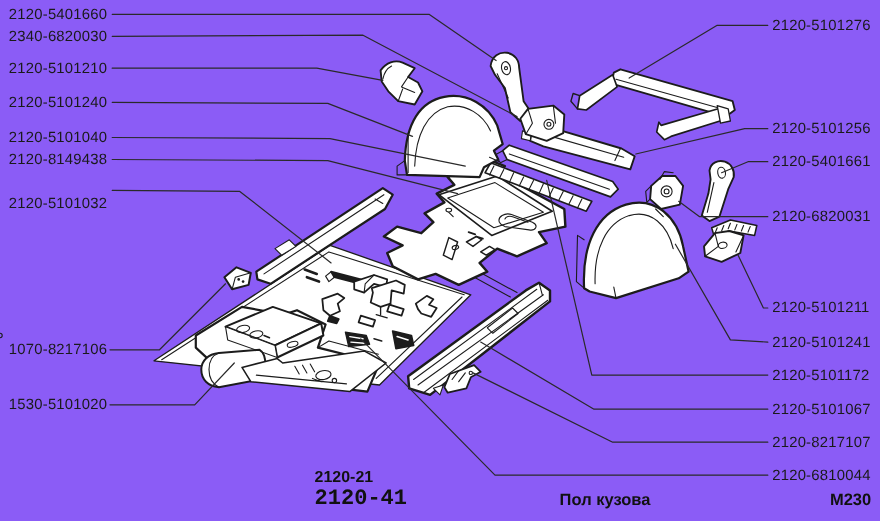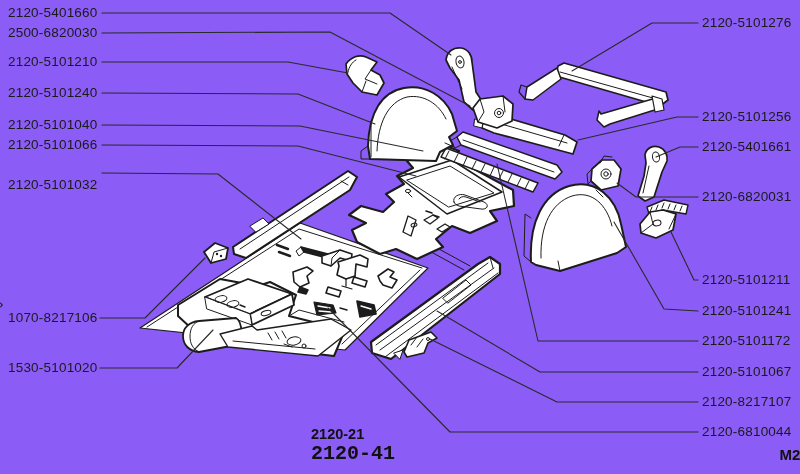--- a/index.html
+++ b/index.html
@@ -4,21 +4,21 @@
 <style>
   html,body{margin:0;padding:0;background:#fff;}
   #screen{position:relative;width:800px;height:474px;background:#8b5cf6;overflow:hidden;
           font-family:"Liberation Sans",sans-serif;}
   #diagram-svg{position:absolute;left:0;top:0;}
   #labels-layer{position:absolute;left:0;top:0;width:800px;height:474px;pointer-events:none;}
   .part-label{position:absolute;font:13.5px/16px "Liberation Sans",sans-serif;color:#1a1a1a;
               white-space:nowrap;letter-spacing:.2px;}
   .part-label.left{left:8px;}
   .part-label.right{left:702px;}
-  .footer-text{position:absolute;color:#111;font-family:"Liberation Sans",sans-serif;font-weight:bold;margin-left:25px;}
+  .footer-text{position:absolute;color:#111;font-family:"Liberation Sans",sans-serif;font-weight:bold;}
   #model-code-1{left:286px;top:426px;font-size:14.5px;}
   #model-code-2{left:286px;top:442px;font-size:20px;font-family:Liberation Mono, monospace;}
   #diagram-title{left:460px;top:446px;width:180px;text-align:center;font-size:15px;}
   #sheet-code{left:746px;top:446px;width:46px;text-align:right;font-size:15px;}
 </style>
 </head>
 <body>
 
 <div id="screen">
 
@@ -214,36 +214,37 @@
           <polyline points="698,341 538,341 497,164"></polyline>
           <polyline points="698,372 540,372 437,311"></polyline>
           <polyline points="698,402 557,402 430,339"></polyline>
           <polyline points="698,432 450,432 328,308"></polyline>
         </g>
     </g>
   </svg>
 
   <div id="labels-layer">
       <div class="part-label left" style="top: 5px;">2120-5401660</div>
-      <div class="part-label left" style="top: 25px;">2500-6820030</div>
+      <div class="part-label left" style="top: 25px;">2340-6820030</div>
       <div class="part-label left" style="top: 54px;">2120-5101210</div>
       <div class="part-label left" style="top: 85px;">2120-5101240</div>
       <div class="part-label left" style="top: 117px;">2120-5101040</div>
-      <div class="part-label left" style="top: 137px;">2120-5101066</div>
+      <div class="part-label left" style="top: 137px;">2120-8149438</div>
       <div class="part-label left" style="top: 177px;">2120-5101032</div>
       <div class="part-label left" style="top: 310px;">1070-8217106</div>
       <div class="part-label left" style="top: 360px;">1530-5101020</div>
       <div class="part-label right" style="top: 15px;">2120-5101276</div>
       <div class="part-label right" style="top: 109px; text-align: right;">2120-5101256</div>
       <div class="part-label right" style="top: 139px;">2120-5401661</div>
       <div class="part-label right" style="top: 189px;">2120-6820031</div>
       <div class="part-label right" style="top: 272px;">2120-5101211</div>
       <div class="part-label right" style="top: 303px;">2120-5101241</div>
       <div class="part-label right" style="top: 333px;">2120-5101172</div>
       <div class="part-label right" style="top: 364px;">2120-5101067</div>
       <div class="part-label right" style="top: 394px;">2120-8217107</div>
       <div class="part-label right" style="top: 424px;">2120-6810044</div>
     </div>
 
   <div id="model-code-1" class="footer-text">2120-21</div>
   <div id="model-code-2" class="footer-text">2120-41</div>
+  <div id="diagram-title" class="footer-text">Пол кузова</div>
   <div id="sheet-code" class="footer-text">М230</div>
 </div>
 
 </body></html>

